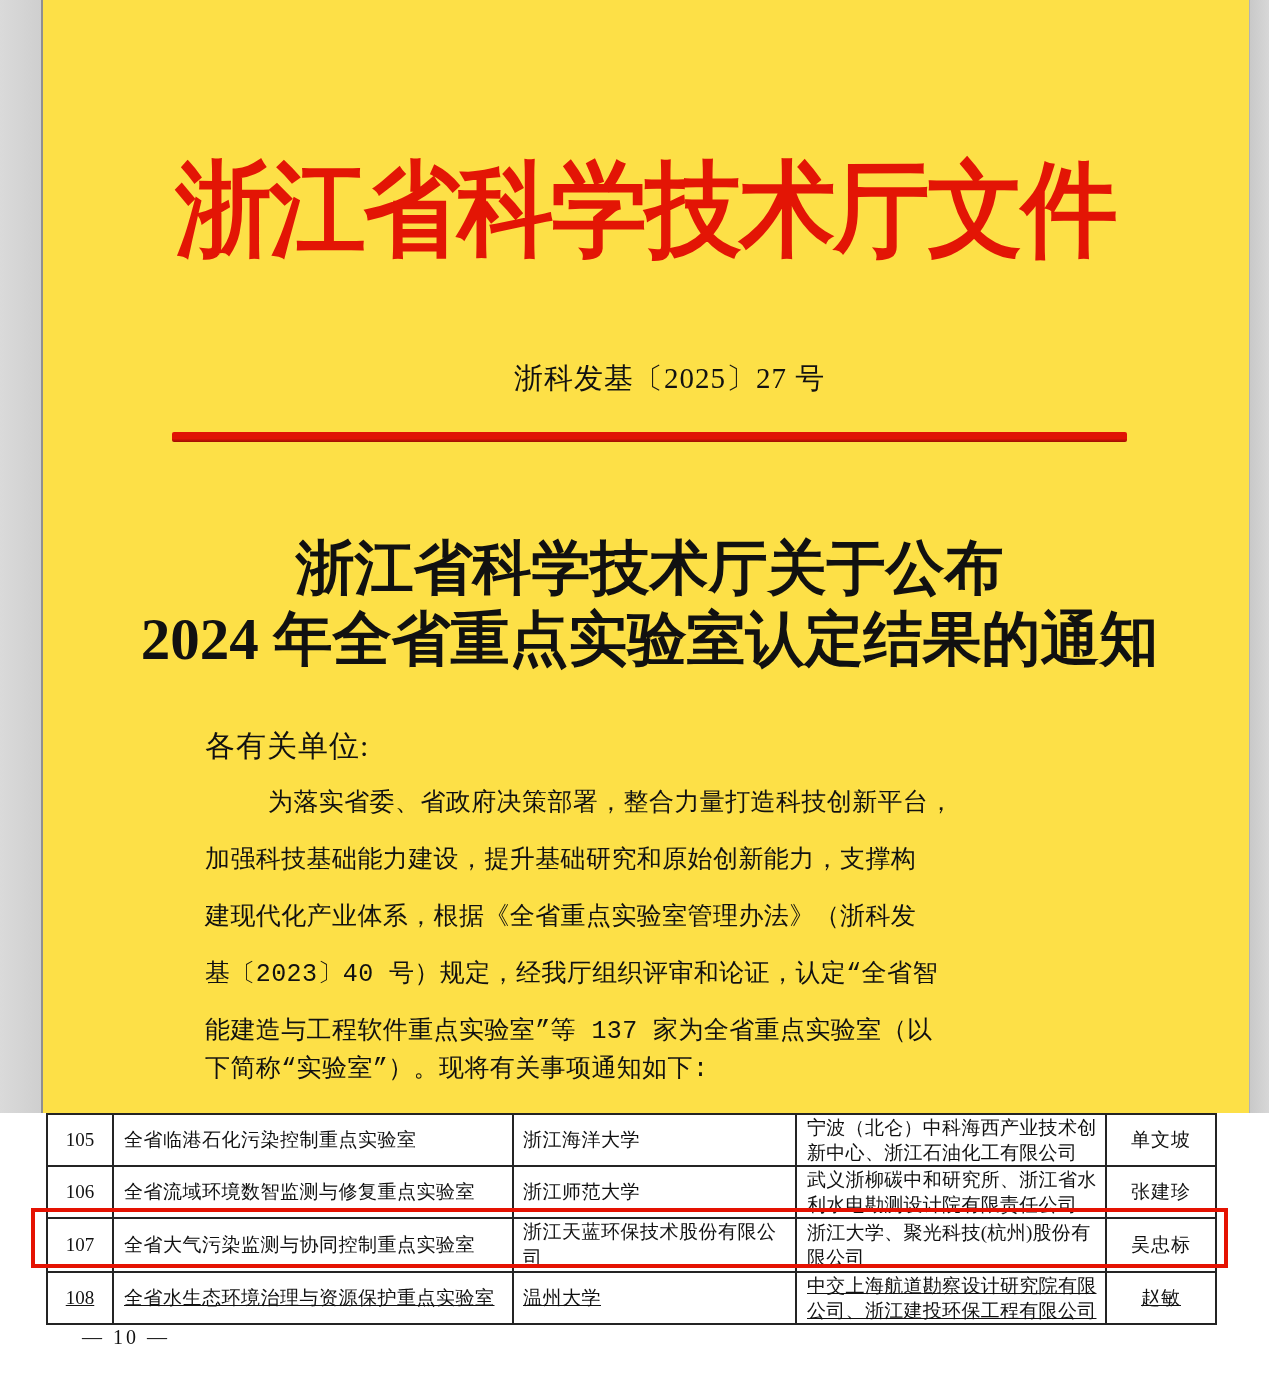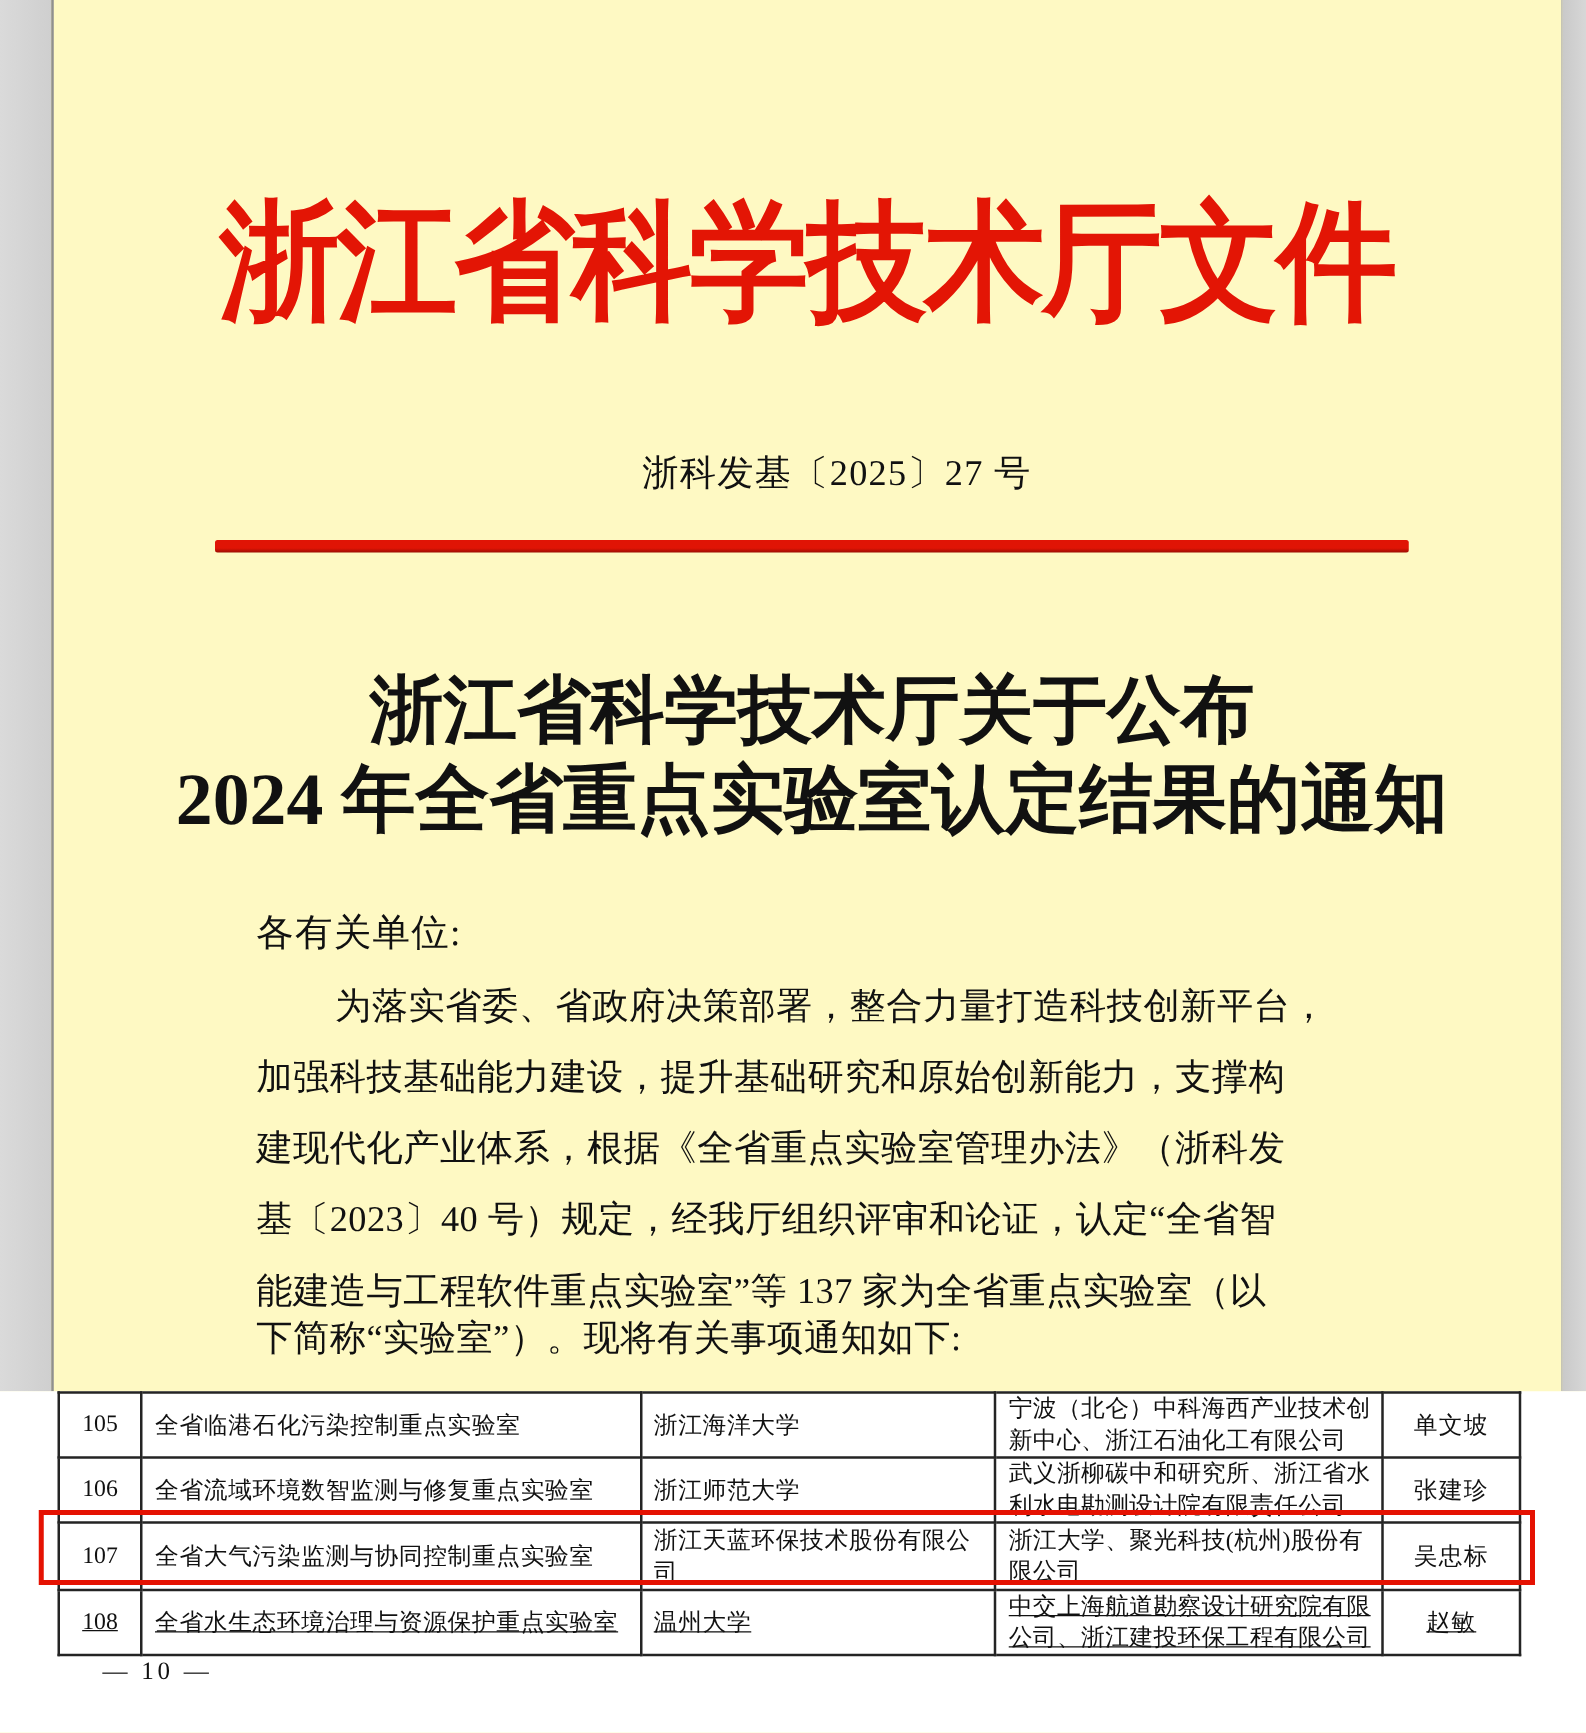--- a/index.html
+++ b/index.html
@@ -1,19 +1,19 @@
 <!DOCTYPE html>
 <html><head>
 <meta charset="utf-8">
 <style>
   html,body { margin:0; padding:0; background:#ffffff; }
   .screen {
     position:relative;
     width:1269px; height:1386px;
-    background:#fef9c3;
+    background:#fde047;
     overflow:hidden;
     font-family:"Liberation Serif","DejaVu Serif",serif;
     color:#111;
   }
   
   .edge-left {
     position:absolute; left:0; top:0; width:41px; height:1113px;
     background:linear-gradient(90deg,#dadada,#cfcfcf);
     border-right:2px solid #8f8f8f;
   }
@@ -45,21 +45,21 @@
     letter-spacing:0px; white-space:nowrap;
   }
   .notice-line1 { top:529px; }
   .notice-line2 { top:600px; }
   .salutation {
     position:absolute; left:205px; top:726px;
     font-size:30px; letter-spacing:1px;
   }
   .body-line {
     position:absolute; left:205px; width:900px;
-    font-size:29px; letter-spacing:0.4px; white-space:nowrap;
+    font-size:25px; letter-spacing:0.4px; white-space:nowrap;font-family:Liberation Mono, monospace;
   }
   .body-line.indent { left:268px; }
   .bl-0 { top:785px; } .bl-1 { top:842px; } .bl-2 { top:899px; }
   .bl-3 { top:956px; } .bl-4 { top:1013px; } .bl-5 { top:1051px; }
 
   
   .table-section {
     position:absolute; left:0; top:1113px; width:1269px; height:273px;
     background:#ffffff;
   }

